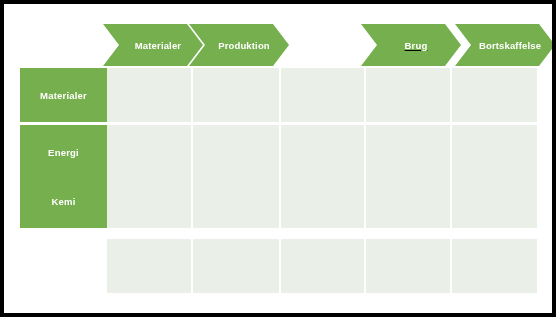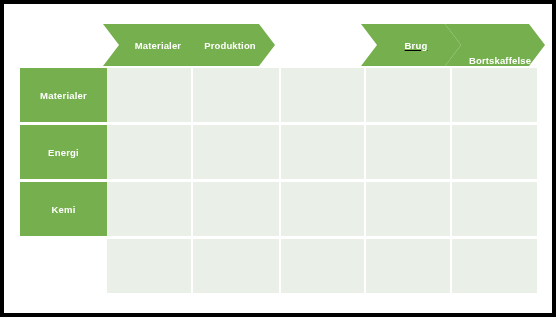--- a/index.html
+++ b/index.html
@@ -86,21 +86,21 @@
   }
 
   .row {
     position: absolute;
     left: 0;
     width: 517px;
     height: 54px;
   }
   .row-0 { top: 0px; }
   .row-1 { top: 57px; }
-  .row-2 { top: 114px; text-decoration: underline; }
+  .row-2 { top: 106px; text-decoration: underline; }
   .row-3 { top: 171px; }
 
   .row-label {
     position: absolute;
     left: 0;
     top: 0;
     width: 87px;
     height: 54px;
     background: #76b04e;
     display: flex;
@@ -145,30 +145,30 @@
 <div id="screenshot">
 
   <div class="frame-inner"></div>
 
   <div class="chevron-row">
 
     <div class="chevron first" style="left:0px; width:100px;">
       <span class="chevron-label">Materialer</span>
     </div>
 
-    <div class="chevron" style="left:72px; width:100px;">
+    <div class="chevron" style="left:86px; width:100px;">
       <span class="chevron-label">Produktion</span>
     </div>
 
 
     <div class="chevron" style="left:258px; width:100px;text-decoration:underline;">
       <span class="chevron-label">Brug</span>
     </div>
 
-    <div class="chevron" style="left:342px; width:100px;align-items:flex-end;">
+    <div class="chevron" style="left:352px; width:100px;">
       <span class="chevron-label">Bortskaffelse</span>
     </div>
 
   </div>
 
   <div class="matrix">
 
     <div class="row row-0">
       <div class="row-label">
         <span class="row-label-text">Materialer</span>

